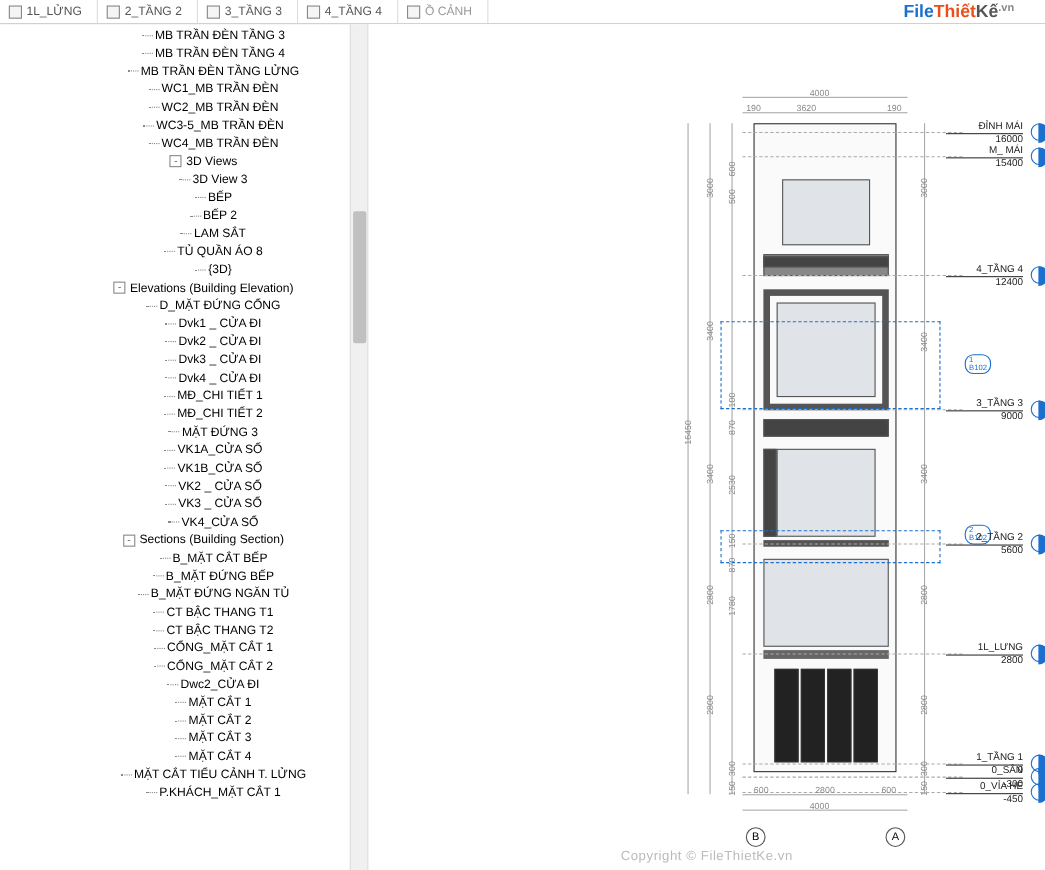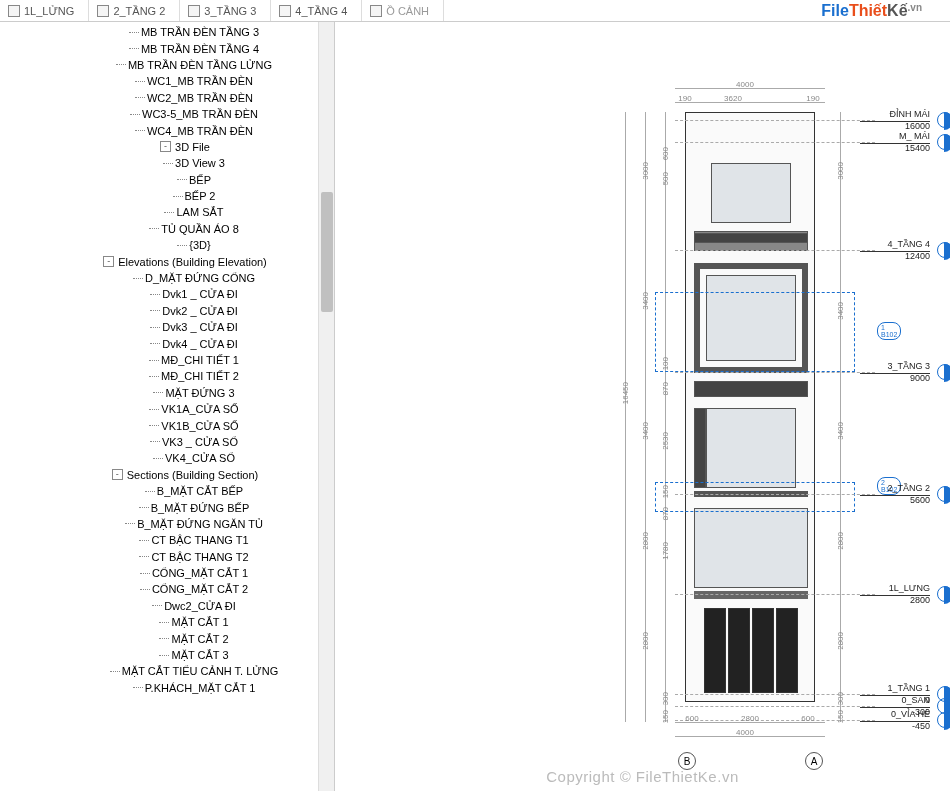--- a/index.html
+++ b/index.html
@@ -43,21 +43,21 @@
 .dim-v { position: absolute; font-size: 8px; color: #888; writing-mode: vertical-rl; transform: rotate(180deg); }
 .dim-h { position: absolute; font-size: 8px; color: #888; text-align: center; }
 .tick-v { position: absolute; border-left: 1px solid #aaa; width: 0; }
 .tick-h { position: absolute; border-top: 1px solid #aaa; height: 0; }
 
 .grid-bubble { position: absolute; width: 18px; height: 18px; border: 1px solid #555; border-radius: 50%; font-size: 10px; display: flex; align-items: center; justify-content: center; background: #fff; }
 
 .callout { position: absolute; border: 1px dashed #1a6fcf; }
 .callout-tag { position: absolute; font-size: 7px; color: #1a6fcf; border: 1px solid #1a6fcf; border-radius: 8px; padding: 1px 3px; background: #fff; line-height: 1; }
 
-.watermark { position: absolute; left: 50%; bottom: 6px; transform: translateX(-50%); font-size: 15px; color: #bbb; font-weight: 500; letter-spacing: 0.5px; pointer-events: none; }
+.watermark { position: absolute; left: 50%; bottom: 6px; transform: translateX(-50%); font-size: 12px; color: #bbb; font-weight: 500; letter-spacing: 0.5px; pointer-events: none; }
 .logo { position: absolute; right: 28px; top: 2px; font-size: 16px; font-weight: bold; }
 .logo .f { color: #1a6fcf; } .logo .t { color: #e94e1b; } .logo .k { color: #555; } .logo .vn { color: #888; font-size: 10px; vertical-align: top; }
 </style>
 </head>
 <body>
 
 <div class="header-bar">
   <div class="tabs">
     <div class="tab">
         <span class="icon"></span>
@@ -116,21 +116,21 @@
           <span>WC3-5_MB TRẦN ĐÈN</span>
         </div>
         <div class="node">
           <span class="spacer" style="width: 54px;"></span>
           <span class="dash"></span>
           <span>WC4_MB TRẦN ĐÈN</span>
         </div>
         <div class="node cat">
           <span class="spacer" style="width: 36px;"></span>
           <span class="toggle">-</span>
-          <span>3D File</span>
+          <span>3D Views</span>
         </div>
         <div class="node">
           <span class="spacer" style="width: 54px;"></span>
           <span class="dash"></span>
           <span>3D View 3</span>
         </div>
         <div class="node">
           <span class="spacer" style="width: 54px;"></span>
           <span class="dash"></span>
           <span>BẾP</span>
@@ -206,20 +206,25 @@
           <span>VK1A_CỬA SỐ</span>
         </div>
         <div class="node">
           <span class="spacer" style="width: 54px;"></span>
           <span class="dash"></span>
           <span>VK1B_CỬA SỐ</span>
         </div>
         <div class="node">
           <span class="spacer" style="width: 54px;"></span>
           <span class="dash"></span>
+          <span>VK2 _ CỬA SỔ</span>
+        </div>
+        <div class="node">
+          <span class="spacer" style="width: 54px;"></span>
+          <span class="dash"></span>
           <span>VK3 _ CỬA SỔ</span>
         </div>
         <div class="node">
           <span class="spacer" style="width: 54px;"></span>
           <span class="dash"></span>
           <span>VK4_CỬA SỔ</span>
         </div>
         <div class="node cat">
           <span class="spacer" style="width: 36px;"></span>
           <span class="toggle">-</span>
@@ -272,20 +277,25 @@
         </div>
         <div class="node">
           <span class="spacer" style="width: 54px;"></span>
           <span class="dash"></span>
           <span>MẶT CẮT 2</span>
         </div>
         <div class="node">
           <span class="spacer" style="width: 54px;"></span>
           <span class="dash"></span>
           <span>MẶT CẮT 3</span>
+        </div>
+        <div class="node">
+          <span class="spacer" style="width: 54px;"></span>
+          <span class="dash"></span>
+          <span>MẶT CẮT 4</span>
         </div>
         <div class="node">
           <span class="spacer" style="width: 54px;"></span>
           <span class="dash"></span>
           <span>MẶT CẮT TIỂU CẢNH T. LỬNG</span>
         </div>
         <div class="node">
           <span class="spacer" style="width: 54px;"></span>
           <span class="dash"></span>
           <span>P.KHÁCH_MẶT CẮT 1</span>

